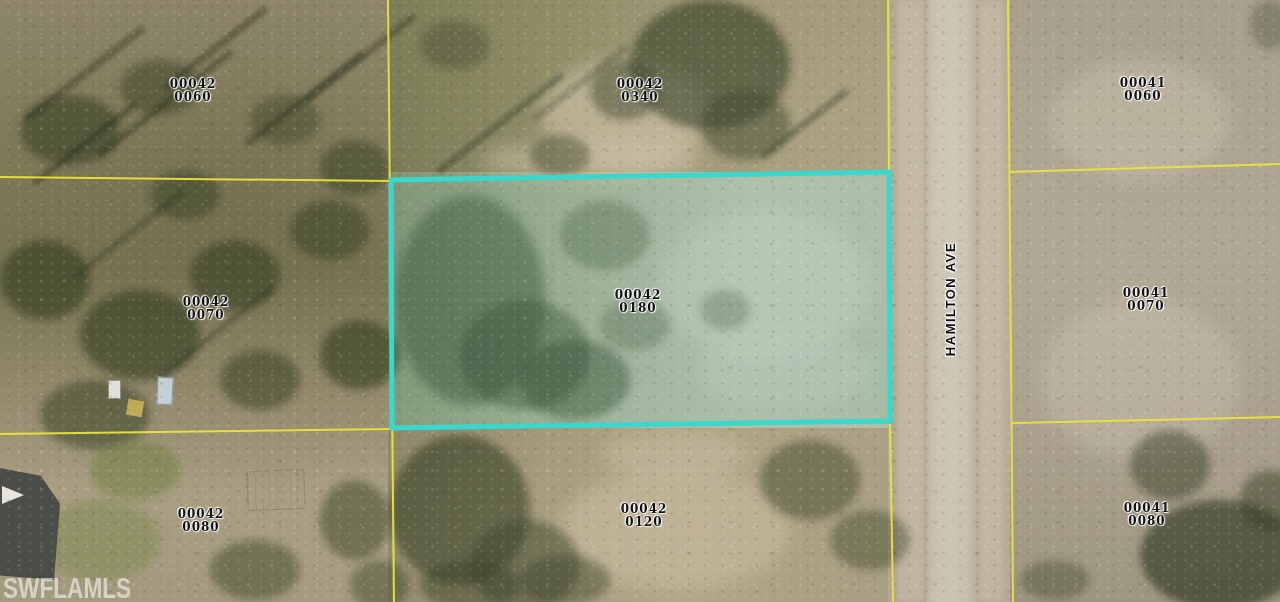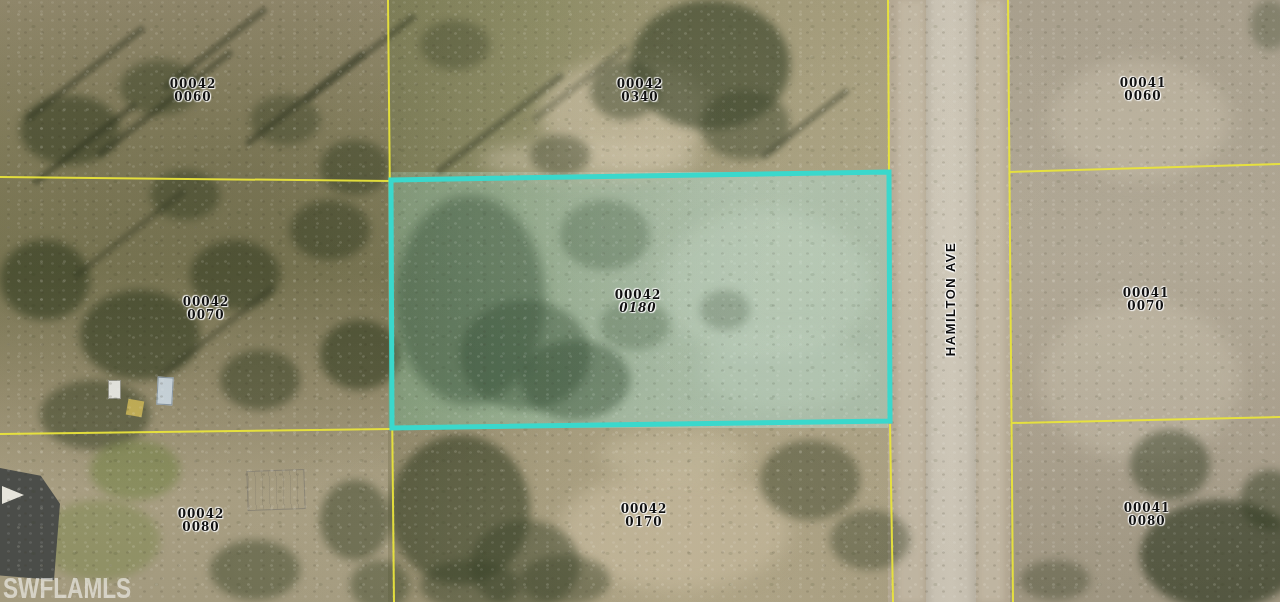--- a/index.html
+++ b/index.html
@@ -184,33 +184,33 @@
   <div class="plabel" style="left:1143px;top:77px;">
     <span style="display:block;">00041</span>
     <span style="display:block;">0060</span>
   </div>
   <div class="plabel" style="left:206px;top:296px;">
     <span style="display:block;">00042</span>
     <span style="display:block;">0070</span>
   </div>
   <div class="plabel" style="left:638px;top:289px;">
     <span style="display:block;">00042</span>
-    <span style="display:block;font-style:italic;">0180</span>
+    <span style="display:block;">0180</span>
   </div>
   <div class="plabel" style="left:1146px;top:287px;">
     <span style="display:block;">00041</span>
     <span style="display:block;">0070</span>
   </div>
   <div class="plabel" style="left:201px;top:508px;">
     <span style="display:block;">00042</span>
     <span style="display:block;">0080</span>
   </div>
   <div class="plabel" style="left:644px;top:503px;">
     <span style="display:block;">00042</span>
-    <span style="display:block;">0170</span>
+    <span style="display:block;">0120</span>
   </div>
   <div class="plabel" style="left:1147px;top:502px;">
     <span style="display:block;">00041</span>
     <span style="display:block;">0080</span>
   </div>
 
   <div class="street">HAMILTON AVE</div>
 
   <div class="watermark">SWFLAMLS</div>
 

